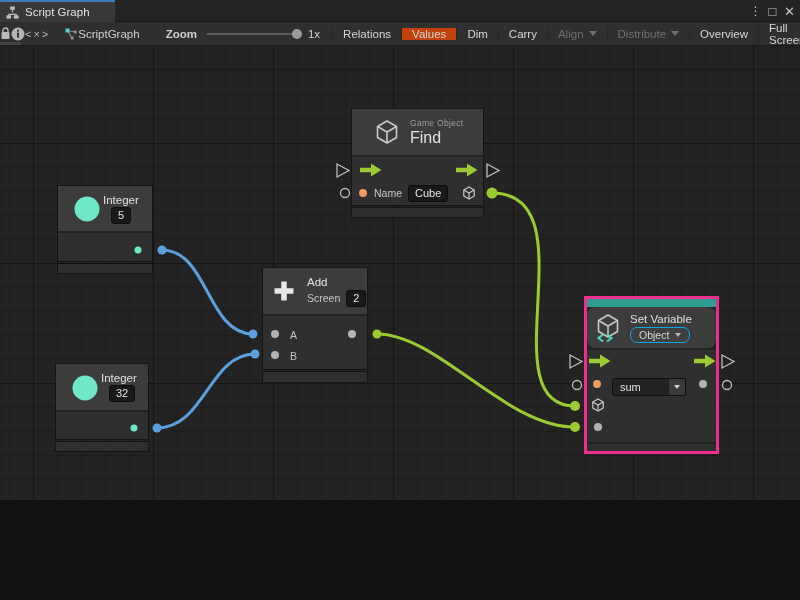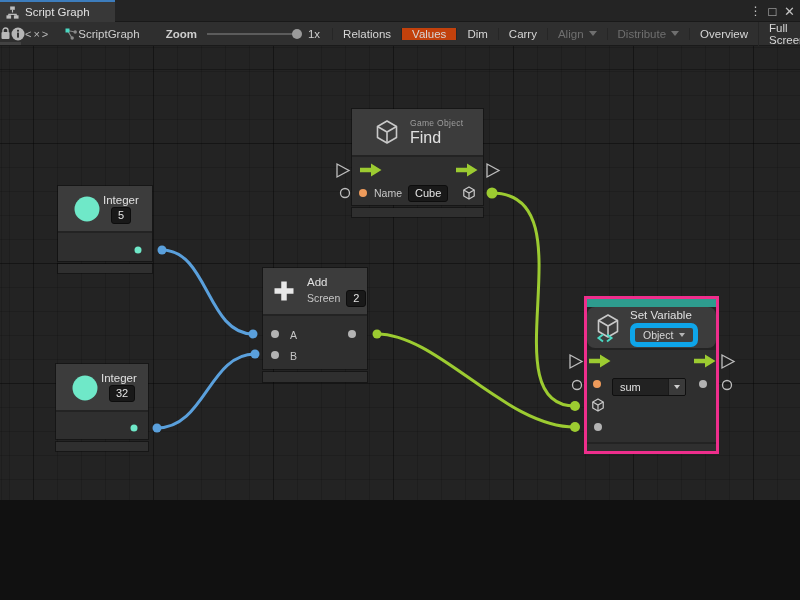--- a/index.html
+++ b/index.html
@@ -72,21 +72,21 @@
   
   .selection { position:absolute; left:584px; top:250px; width:135px; height:158px;
                border:3px solid #ee2e8c; background:#232323; z-index:2; }
   .sv-tealbar { height:8px; background:#2e9c8e; }
   .sv-header { height:41px; background:#3c3c3c; display:flex; align-items:center; gap:9px; padding-left:8px;border-radius:8px; }
   .sv-divider { height:2px; background:#232323; }
   .sv-body { height:92px; background:#2f2f2f; position:relative; }
   .sv-gap { height:2px; background:#232323; }
   .sv-footer { height:7px; background:#2f2f2f; }
   .sv-col { display:flex; flex-direction:column; gap:2px; align-items:flex-start; }
-  .pill { display:flex; align-items:center; gap:6px; background:#3f3f3f; border:5px solid #0ea5e9;
+  .pill { display:flex; align-items:center; gap:6px; background:#3f3f3f; border:1px solid #0ea5e9;
           border-radius:7px; padding:1px 8px; font-size:10.5px; color:#d8d8d8; }
   .pill .caret { border-top-color:#b5b5b5; border-left-width:3.5px; border-right-width:3.5px; border-top-width:4.5px; }
   .sv-dropdown { position:absolute; left:25px; top:28px; width:74px; height:18px; display:flex;
                  background:#222222; border:1px solid #0f0f0f; border-radius:2px; overflow:hidden; }
   .sv-dd-text { flex:1; font-size:11px; color:#e0e0e0; display:flex; align-items:center; padding-left:7px; }
   .sv-dd-btn { width:17px; background:#3a3a3a; border-left:1px solid #1a1a1a; display:flex; align-items:center; justify-content:center; }
   .sv-dd-btn .caret { border-top-color:#cfcfcf; border-left-width:3.5px; border-right-width:3.5px; border-top-width:4.5px; }
   .icon-stack { position:relative; width:26px; height:30px; }
 </style>
 </head>

